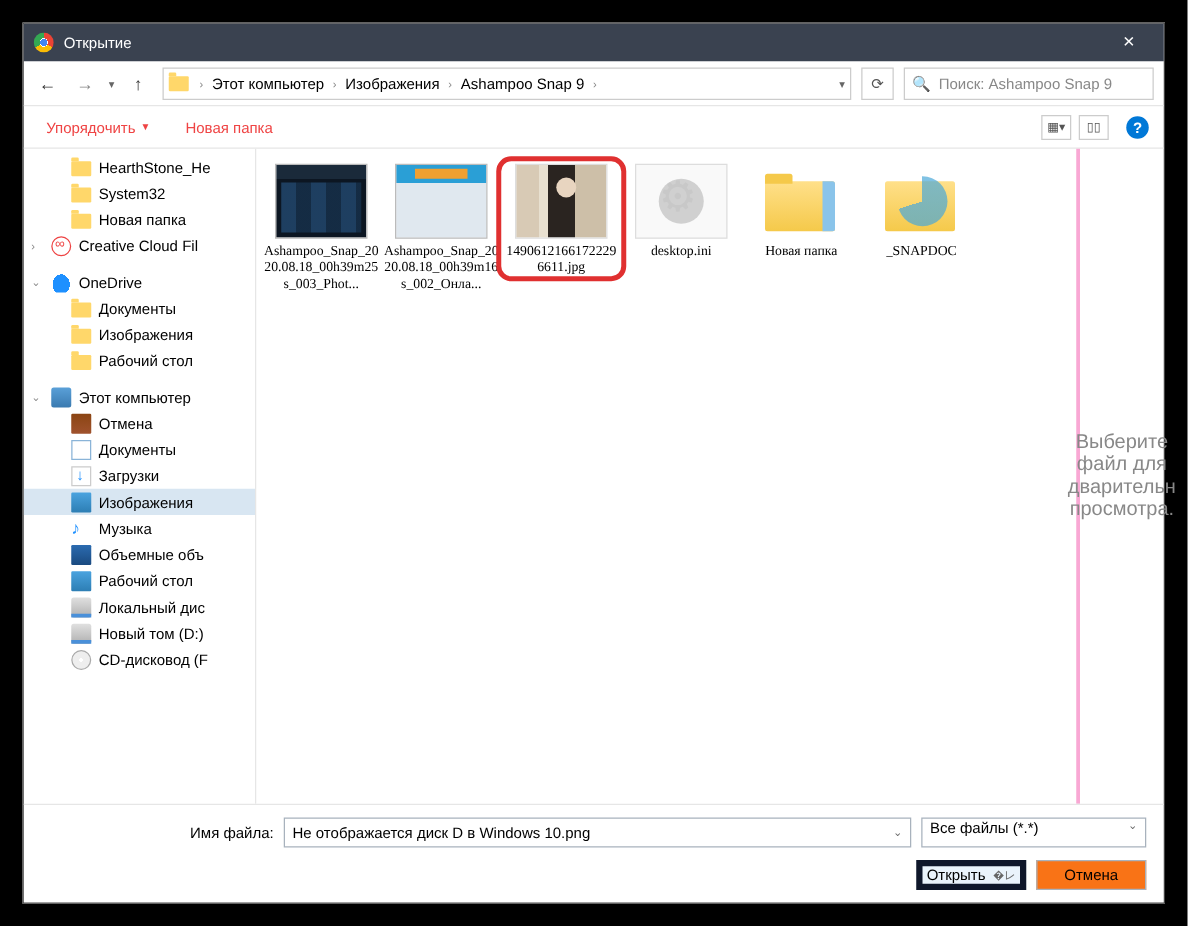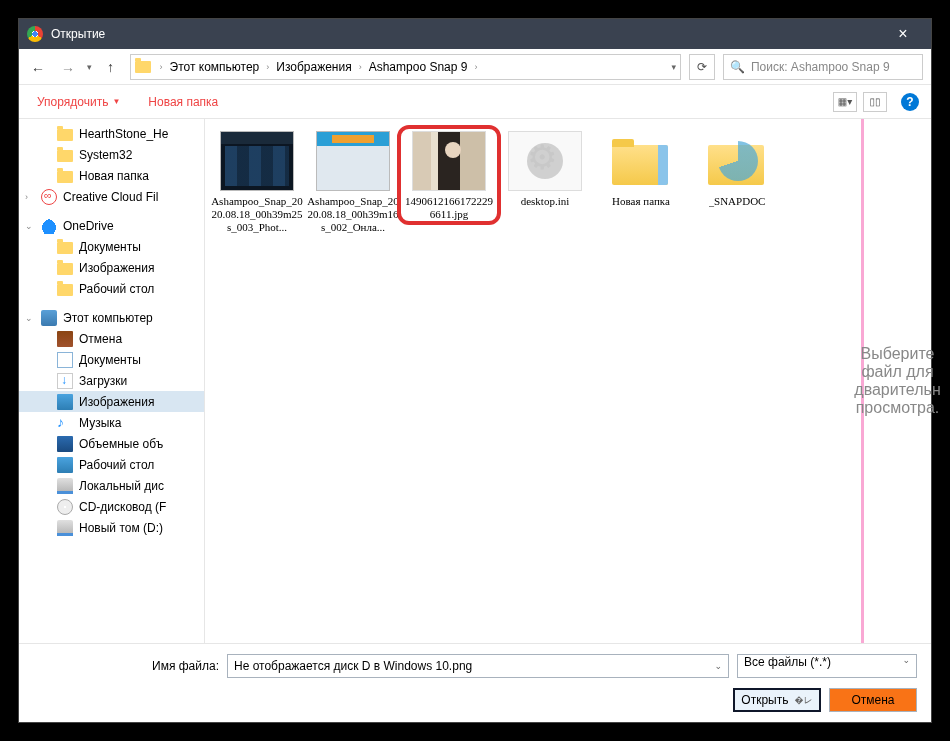--- a/index.html
+++ b/index.html
@@ -77,21 +77,21 @@
 .thumb.snapdoc::after { content: ""; position: absolute; top: 10px; left: 18px; width: 40px; height: 40px; border-radius: 50%; background: conic-gradient(#4aa8d8 0 70%, transparent 70%); opacity: .7; }
 .file-label { font-size: 11px; line-height: 13px; max-height: 52px; overflow: hidden; word-break: break-all; font-family: Liberation Serif, serif; }
 .preview { width: 70px; border-left: 3px solid #f9a8d4; display: flex; align-items: center; justify-content: center; color: #888; font-size: 16px; text-align: center; padding: 4px; }
 .bottom { border-top: 1px solid #e6e6e6; padding: 10px 14px; display: flex; flex-direction: column; gap: 10px; }
 .row { display: flex; align-items: center; gap: 8px; }
 .row .lbl { width: 186px; text-align: right; }
 .filename-input { flex: 1; height: 24px; border: 1px solid #a8b2bd; padding: 0 6px; display: flex; align-items: center; justify-content: space-between; }
 .filter-select { width: 180px; height: 24px; border: 1px solid #a8b2bd; padding: 0 6px; display: flex; align-items: flex-start; justify-content: space-between; margin-left: auto; }
 .buttons { display: flex; gap: 8px; justify-content: flex-end; }
 .btn { width: 88px; height: 24px; border: 1px solid #a8b2bd; background: #f97316; display: flex; align-items: center; justify-content: center; gap: 6px; }
-.btn.primary { border: 2px solid #0f172a; background: #eaf3fb; }
+.btn.primary { border: 5px solid #0f172a; background: #eaf3fb; }
 </style>
 </head>
 <body>
 
 <div class="dialog">
 
   <div class="titlebar">
     <span class="chrome-icon"></span>
     <span class="titlebar-title">Открытие</span>
     <span class="close">×</span>
@@ -204,26 +204,26 @@
         </div>
         <div class="tree-item d1">
           <span class="ico ico-desk"></span>
           <span>Рабочий стол</span>
         </div>
         <div class="tree-item d1">
           <span class="ico ico-disk"></span>
           <span>Локальный дис</span>
         </div>
         <div class="tree-item d1">
+          <span class="ico ico-disk"></span>
+          <span>Новый том (D:)</span>
+        </div>
+        <div class="tree-item d1">
           <span class="ico ico-cd"></span>
           <span>CD-дисковод (F</span>
-        </div>
-        <div class="tree-item d1">
-          <span class="ico ico-disk"></span>
-          <span>Новый том (D:)</span>
         </div>
       </div>
     <div class="files" id="files">
         <div class="file-item">
           <div class="thumb screenshot"></div>
           <div class="file-label">Ashampoo_Snap_2020.08.18_00h39m25s_003_Phot...</div>
         </div>
         <div class="file-item">
           <div class="thumb screenshot2"></div>
           <div class="file-label">Ashampoo_Snap_2020.08.18_00h39m16s_002_Онла...</div>

